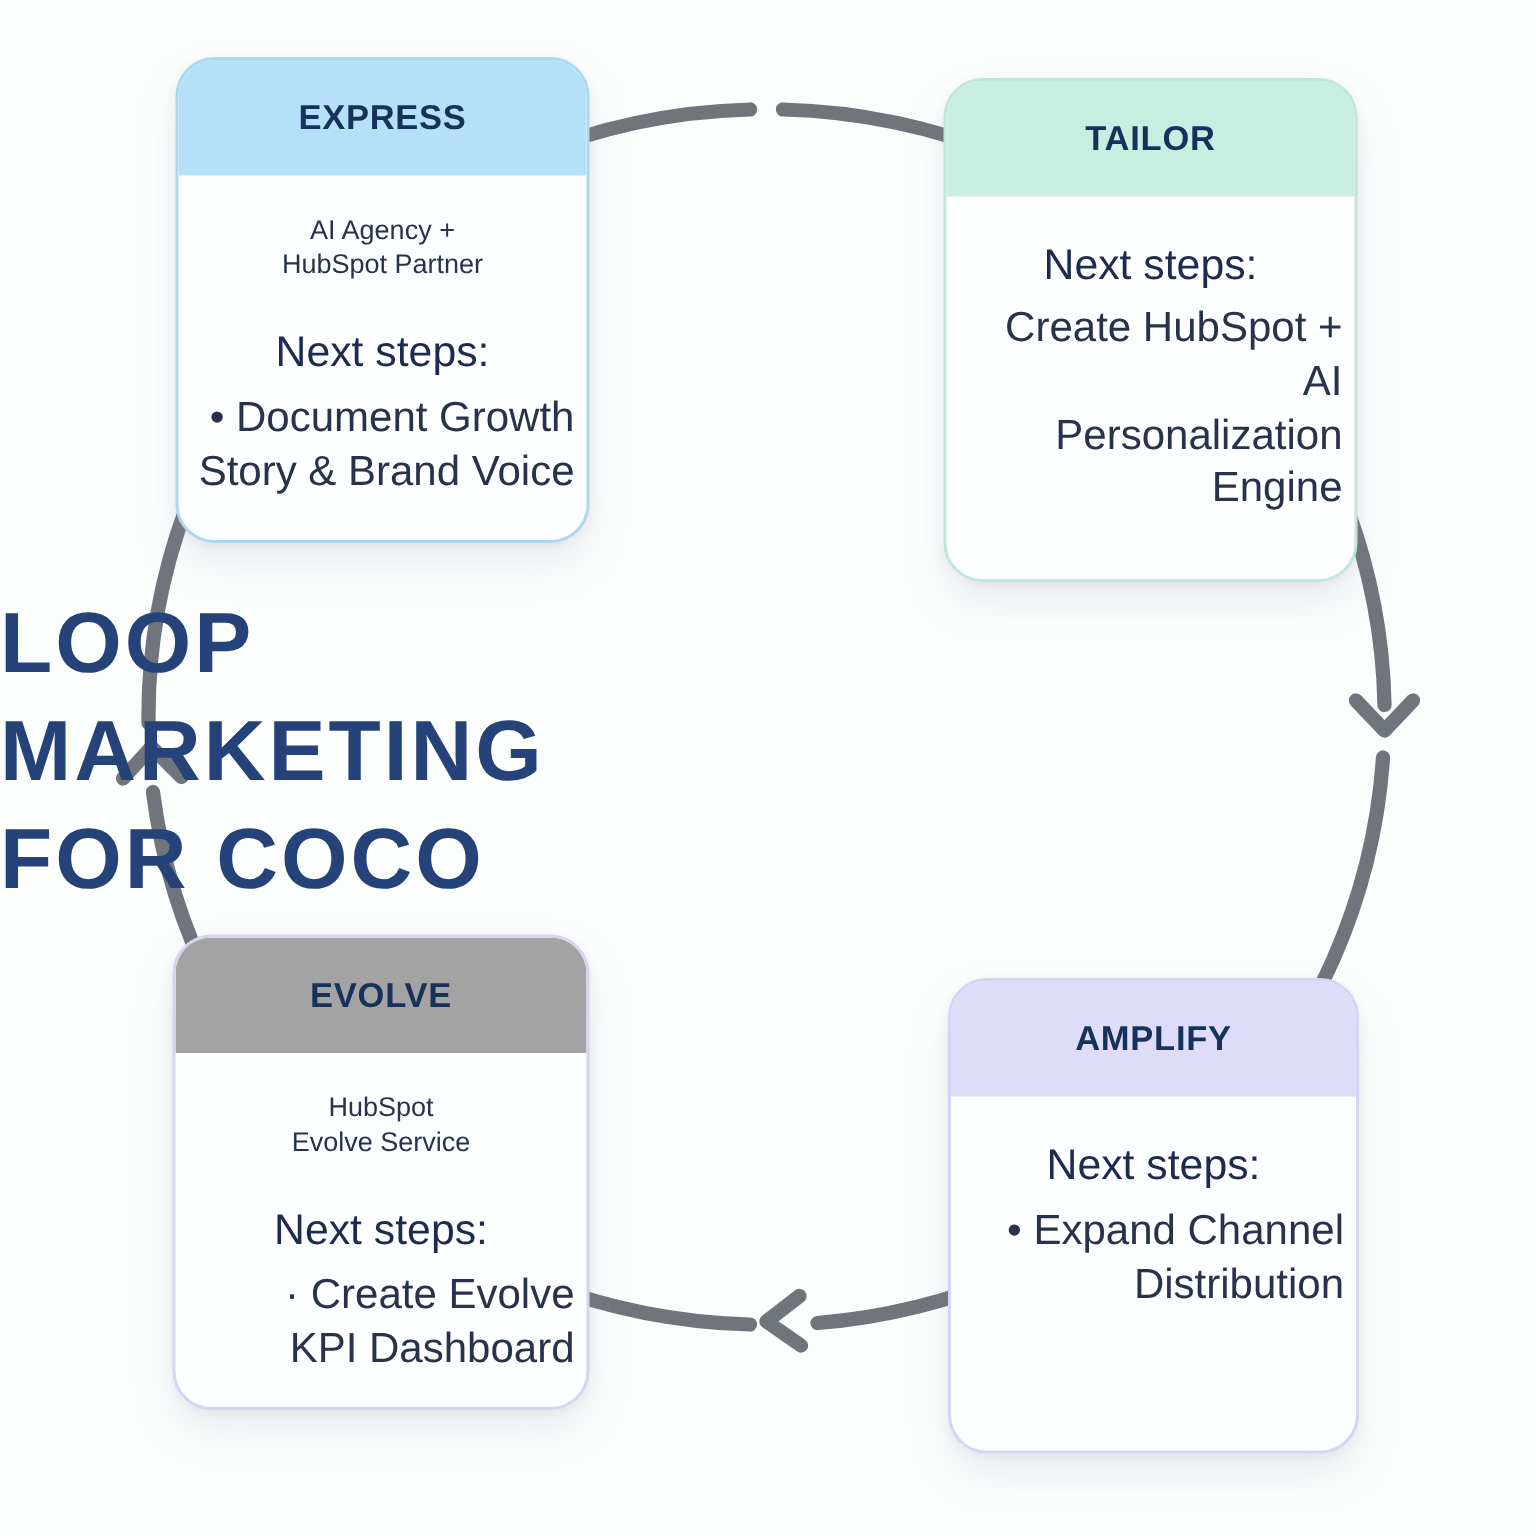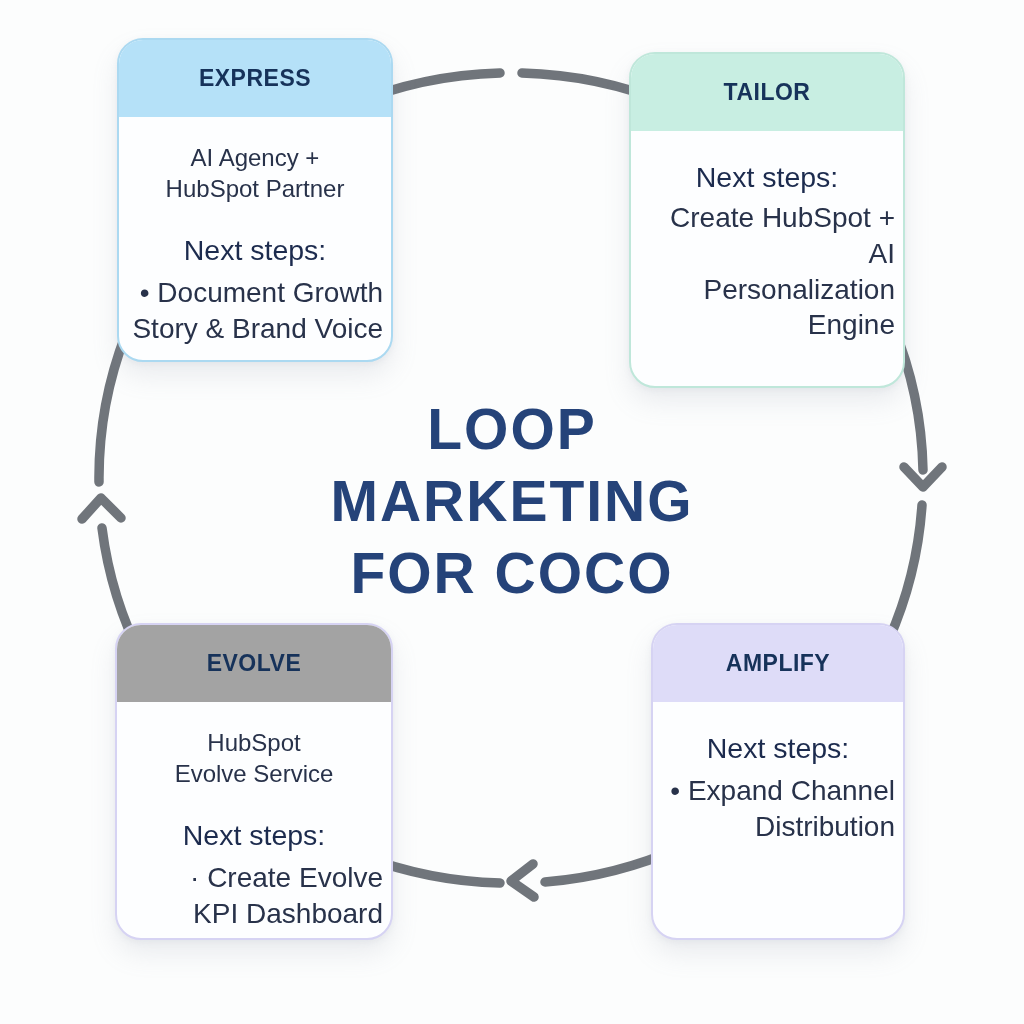--- a/index.html
+++ b/index.html
@@ -9,57 +9,56 @@
     font-family:"Liberation Sans",sans-serif;
   }
   .canvas{position:relative;width:1024px;height:1024px;}
   .loop-svg{position:absolute;left:0;top:0;width:1024px;height:1024px;}
   .loop-arc, .loop-chevron{
     fill:none;stroke:#70757B;stroke-width:9.5;
     stroke-linecap:round;stroke-linejoin:round;
   }
   .center-title{
     position:absolute;left:0;right:0;top:394px;
-    text-align:center;
     font-size:57px;font-weight:bold;letter-spacing:2px;
     line-height:1.26;color:#254379;
     white-space:pre-line;
   }
   .card{
     position:absolute;box-sizing:border-box;
     background:#FDFEFF;border-radius:26px;overflow:hidden;
     border:2px solid #CFE3F0;
     box-shadow:0 14px 26px rgba(140,150,170,0.16),0 2px 6px rgba(140,150,170,0.10);
     text-align:center;
   }
   .card-header{
     height:77px;display:flex;align-items:center;justify-content:center;
   }
   .card-title{
     font-size:23px;font-weight:bold;color:#16325A;letter-spacing:.5px;
   }
   .card-body{padding:0 8px;}
   .desc{
-    font-size:24px;color:#28324A;line-height:1.3;
+    font-size:18px;color:#28324A;line-height:1.3;
     margin:25px 0 0;white-space:pre-line;
   }
   .next-label{
     font-size:28.5px;font-weight:normal;color:#1C2B4E;margin:30px 0 0;
   }
   .steps{
     font-size:28px;color:#28324A;line-height:1.28;
     margin:8px 0 0;white-space:pre-line;text-align:right;
   }
   .card.express{left:117px;top:38px;width:276px;height:324px;border-color:#ABD9F1;}
   .card.express .card-header{background:#B5E1F8;}
   .card.tailor{left:629px;top:52px;width:276px;height:336px;border-color:#BFE7DA;}
   .card.tailor .card-header{background:#C8EEE2;}
   .card.evolve{left:115px;top:623px;width:278px;height:317px;border-color:#D6D3F3;}
   .card.evolve .card-header{background:#a3a3a3;text-align:center;}
-  .card.amplify{left:632px;top:623px;width:254px;height:317px;border-color:#D6D3F3;margin-left:19px;}
+  .card.amplify{left:632px;top:652px;width:274px;height:317px;border-color:#D6D3F3;}
   .card.amplify .card-header{background:#DEDCF8;}
 </style>
 </head>
 <body>
 
 <div class="canvas">
 
   <svg class="loop-svg" viewBox="0 0 1024 1024" aria-hidden="true">
 
     <path class="loop-arc" d="M 522 73 A 412 405 0 0 1 923 470"></path>

